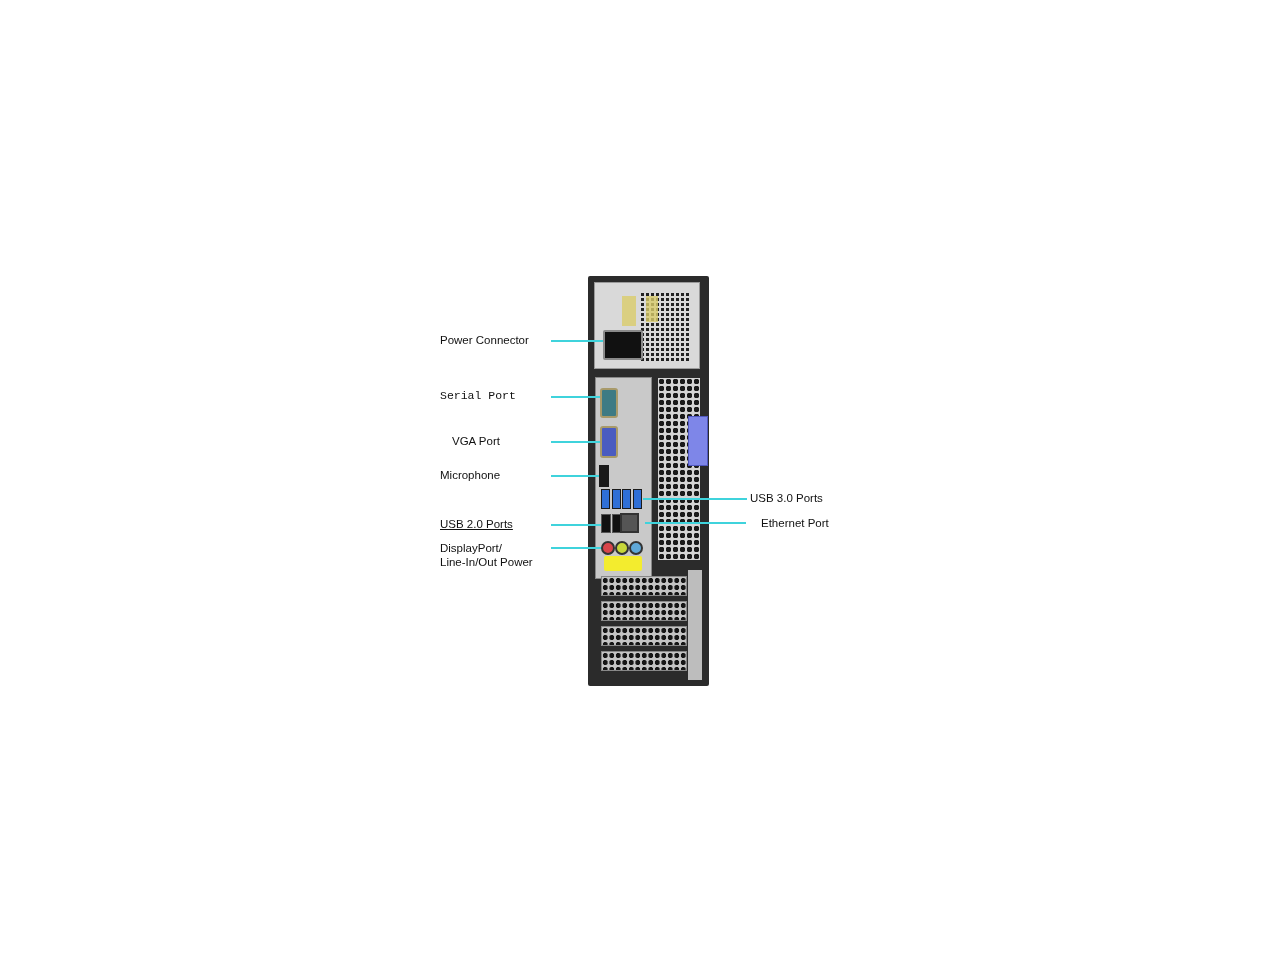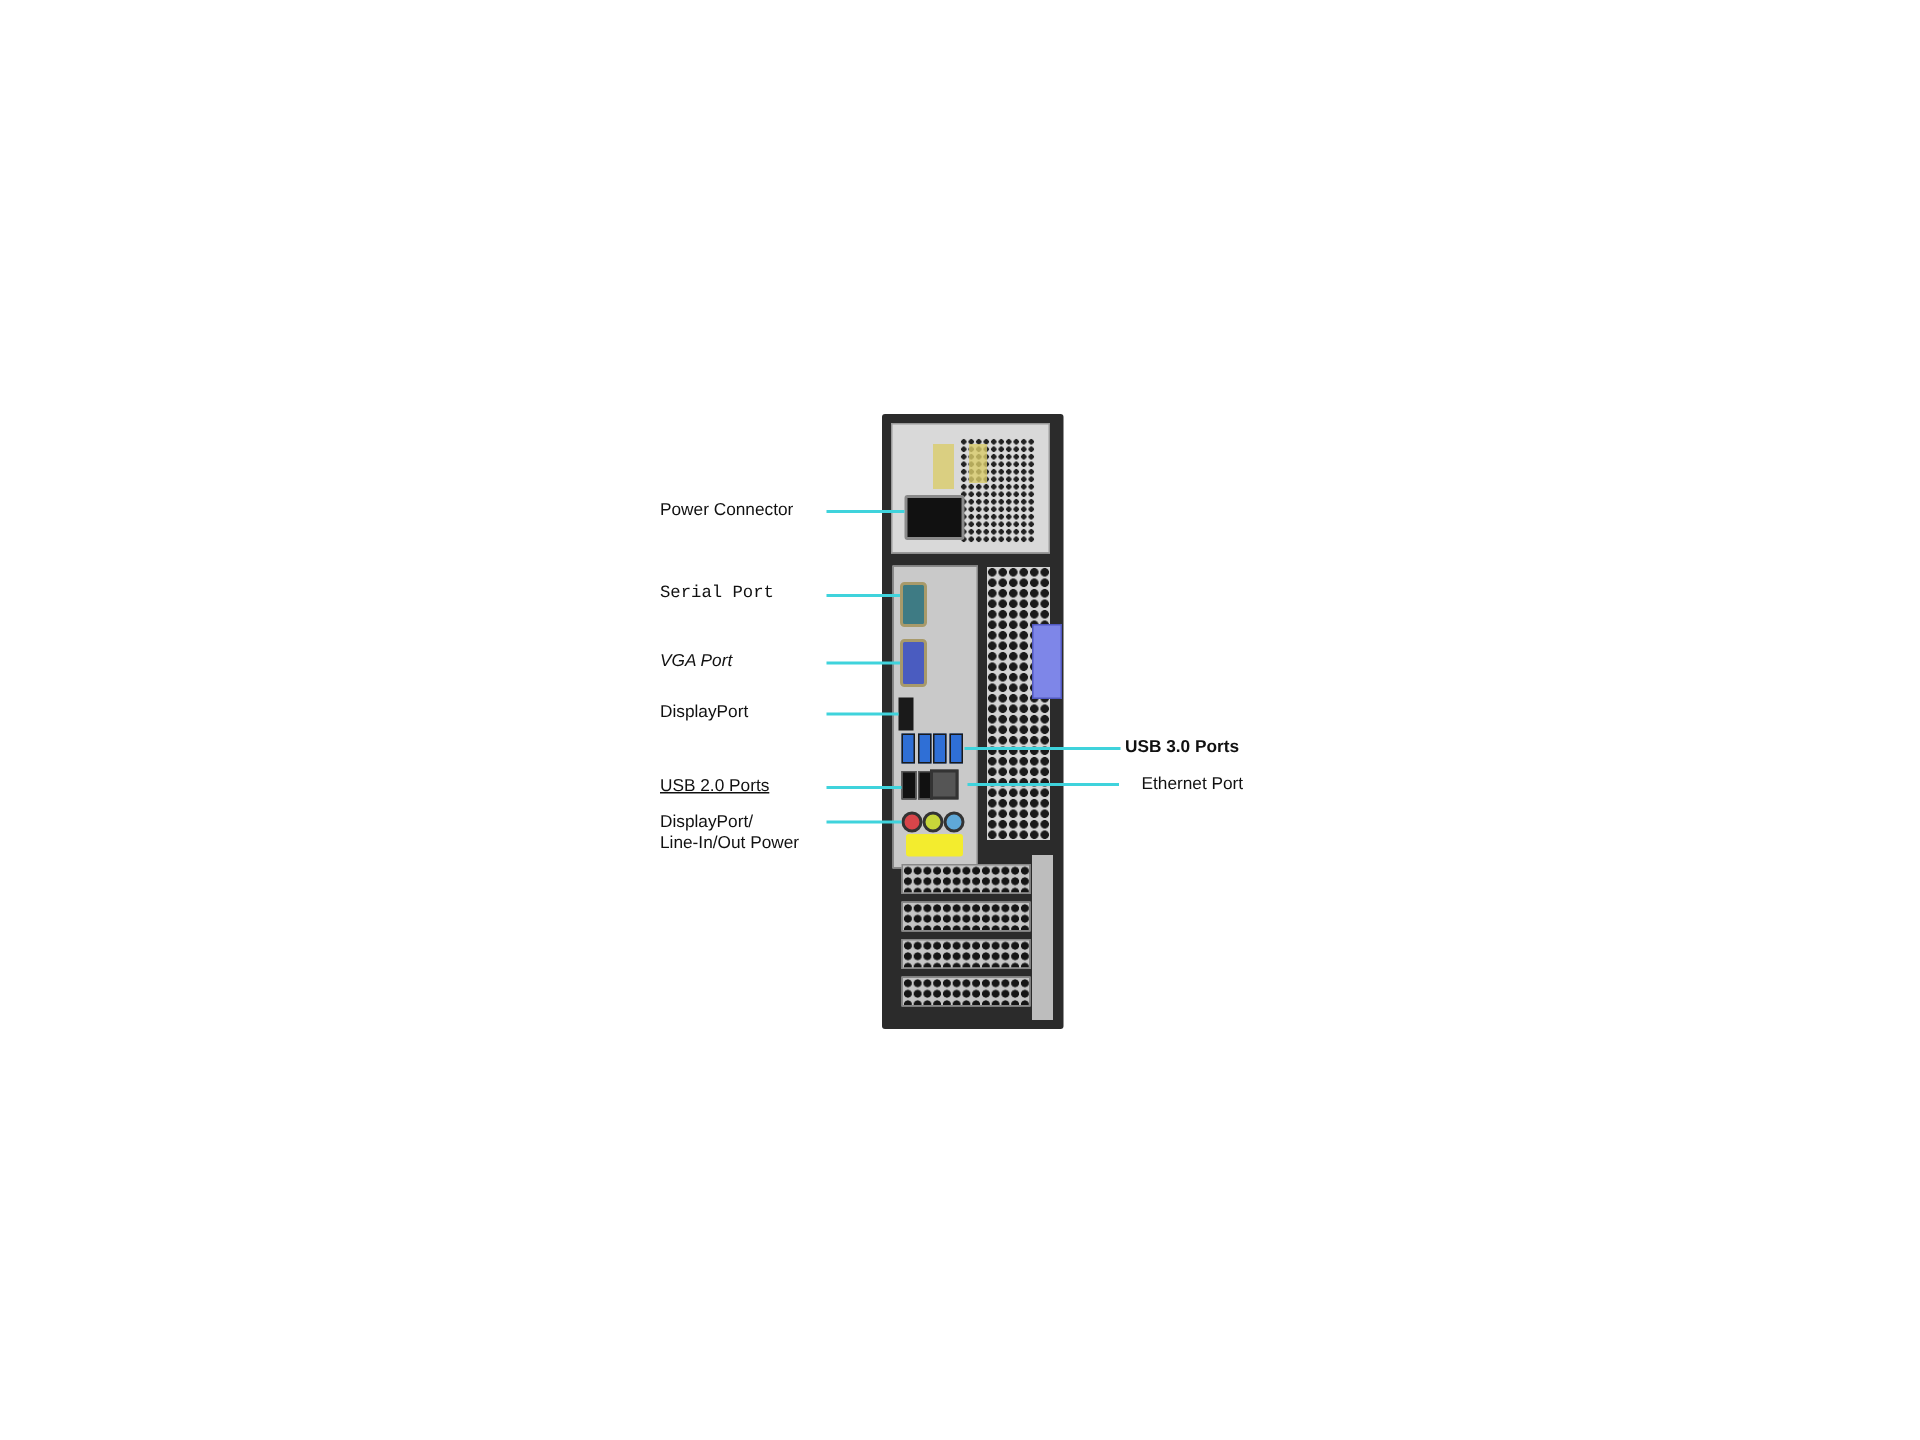--- a/index.html
+++ b/index.html
@@ -67,30 +67,30 @@
 <div class="slot" style="top:626px;"></div>
 <div class="slot" style="top:651px;"></div>
 <div class="right-rail"></div>
 
 <div class="label right-align" style="left:440px;top:333px;width:109px;">Power Connector</div>
 <div class="leader" style="left:551px;top:340px;width:52px;"></div>
 
 <div class="label right-align" style="left:440px;top:389px;width:107px;font-family:Liberation Mono, monospace;">Serial Port</div>
 <div class="leader" style="left:551px;top:396px;width:49px;"></div>
 
-<div class="label right-align" style="left:440px;top:434px;width:107px;font-style:italic;">VGA Port</div>
+<div class="label right-align" style="left:452px;top:434px;width:107px;">VGA Port</div>
 <div class="leader" style="left:551px;top:441px;width:49px;"></div>
 
-<div class="label right-align" style="left:440px;top:468px;width:108px;">DisplayPort</div>
+<div class="label right-align" style="left:440px;top:468px;width:108px;">Microphone</div>
 <div class="leader" style="left:551px;top:475px;width:48px;"></div>
 
 <div class="label right-align" style="left:440px;top:517px;width:107px;text-decoration:underline;">USB 2.0 Ports</div>
 <div class="leader" style="left:551px;top:524px;width:50px;"></div>
 
 <div class="label right-align" style="left:440px;top:541px;width:108px;">DisplayPort/</div>
 <div class="label right-align" style="left:440px;top:555px;width:108px;">Line-In/Out Power</div>
 <div class="leader" style="left:551px;top:547px;width:50px;"></div>
 
 <div class="leader" style="left:643px;top:498px;width:104px;"></div>
-<div class="label" style="left:750px;top:491px;font-weight:bold;">USB 3.0 Ports</div>
+<div class="label" style="left:750px;top:491px;">USB 3.0 Ports</div>
 
 <div class="leader" style="left:645px;top:522px;width:101px;"></div>
 <div class="label" style="left:749px;top:516px;padding-left:12px;">Ethernet Port</div>
 
 </body></html>

